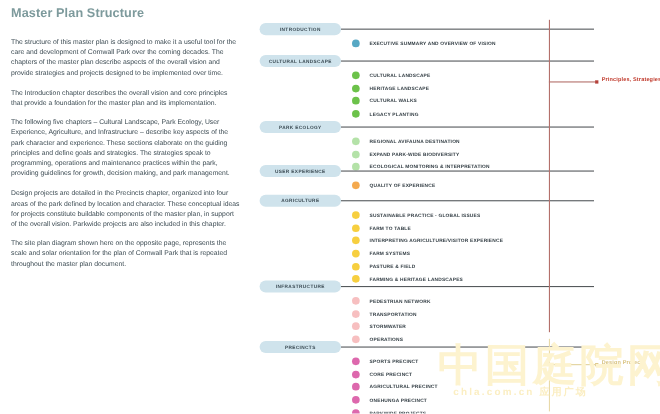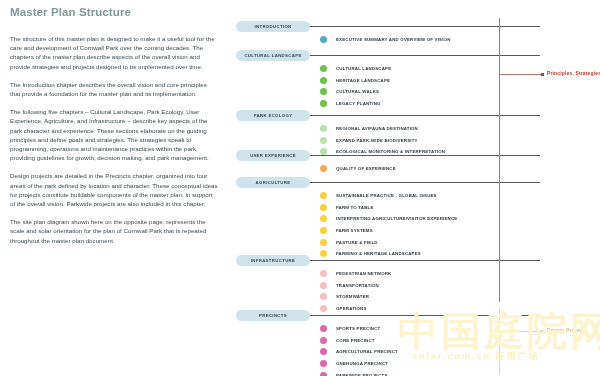--- a/index.html
+++ b/index.html
@@ -371,16 +371,16 @@
     <div class="bracket-label" style="left:311px; top:70px;">Principles, Strategies, Guidelines</div>
 
     <div class="bracket-line faded" style="left:263px; top:308px; height:66px;"></div>
     <div class="bracket-stem faded" style="left:263px; top:331px; width:42px;"></div>
     <div class="bracket-sq faded" style="left:305px; top:329.5px;"></div>
     <div class="bracket-label faded" style="left:311px; top:327px;">Design Projects</div>
   </div>
 
   <div class="watermark">
     <div class="wm-cn">中国庭院网</div>
-    <div class="wm-en">solar.com.cn 应用广场</div>
+    <div class="wm-en">chla.com.cn 应用广场</div>
   </div>
 
 </div>
 
 </body></html>

